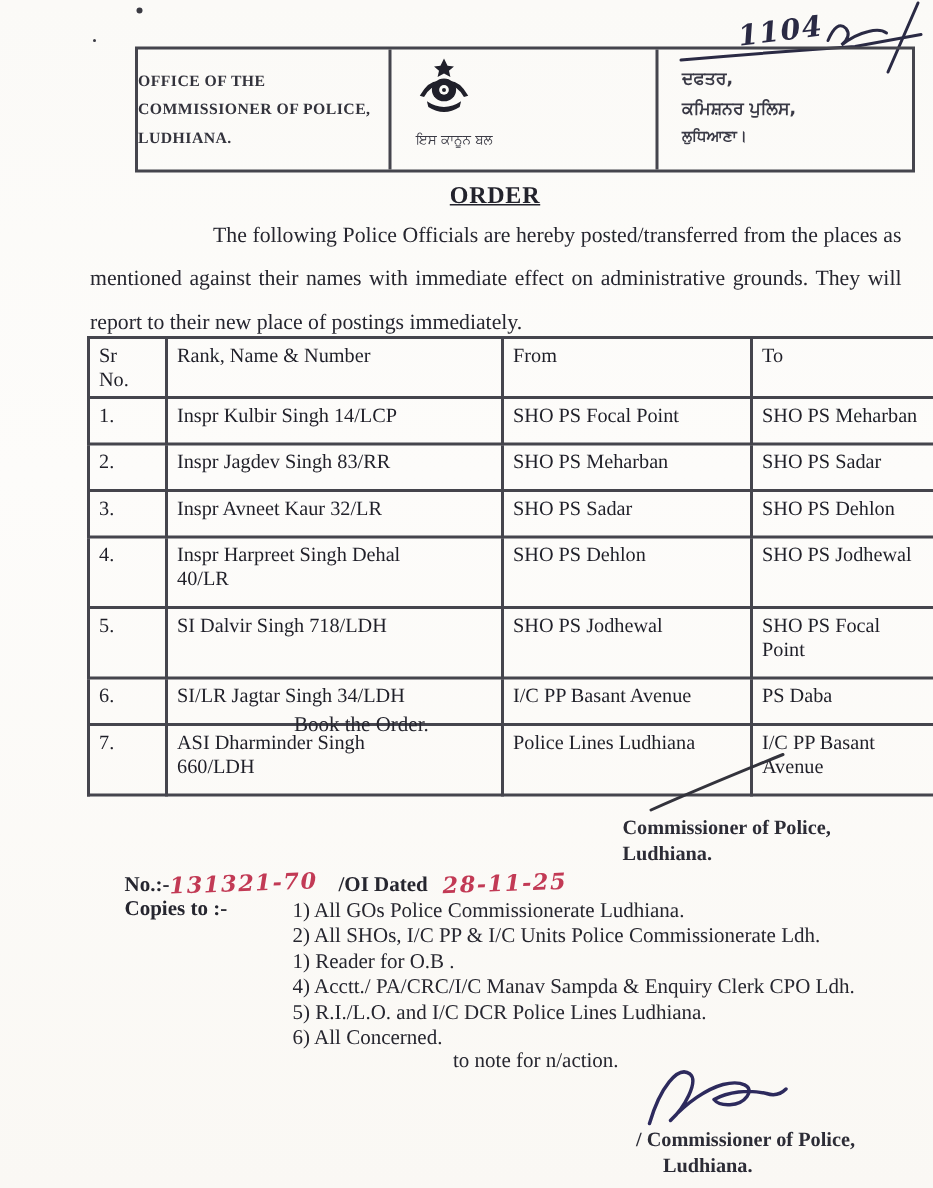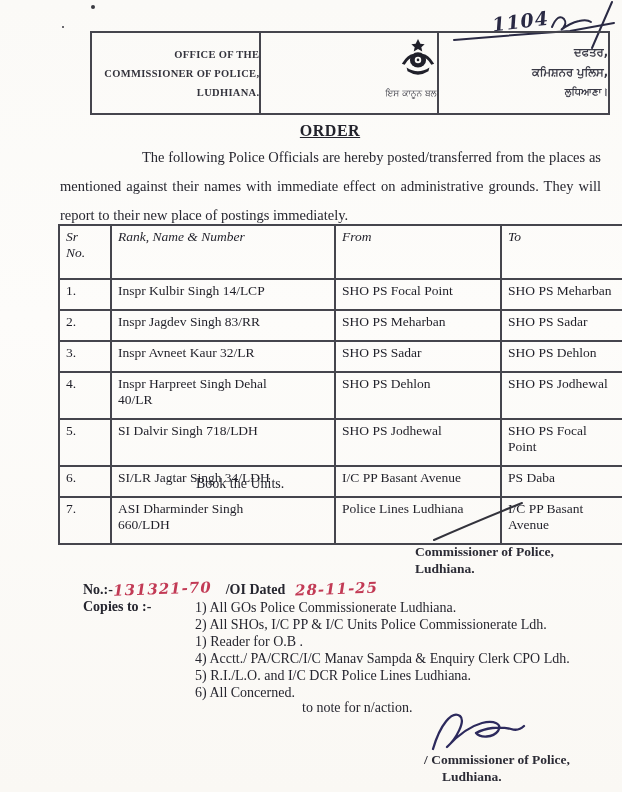--- a/index.html
+++ b/index.html
@@ -7,41 +7,41 @@
     position:relative;width:622px;height:792px;overflow:hidden;
     background:linear-gradient(180deg,#fbfaf7 0%,#fdfcfa 40%,#faf8f4 100%);
     font-family:"Liberation Serif",serif;color:#23232c;
   }
   .abs{position:absolute;}
   .speck{position:absolute;background:#3a3a42;border-radius:50%;}
 
   
   .header-box{position:absolute;left:90px;top:31px;width:520px;height:84px;
     border:2px solid #45454d;display:flex;box-sizing:border-box;}
-  .hcell{box-sizing:border-box;text-align:right;}
-  .hcell+.hcell{border-left:2px solid #45454d;}
+  .hcell{box-sizing:border-box;text-align:left;}
+  .hcell+.hcell{border-left:2px solid #45454d;padding-left:16px;}
   .hcell-left{width:168px;padding-top:12px;font-size:10.5px;font-weight:bold;
     line-height:19px;letter-spacing:.3px;color:#33333c;}
   .hcell-mid{width:178px;padding-top:5px;}
   .hcell-mid .caption{font-size:9px;margin-top:4px;color:#3a3a44;font-family:"DejaVu Sans",sans-serif;}
   .hcell-right{width:172px;padding-top:9px;font-size:11.5px;line-height:20px;
     font-weight:bold;color:#3a3a46;font-family:"DejaVu Sans",sans-serif;}
 
   
   .order-title{position:absolute;left:60px;top:122px;width:540px;text-align:center;
     font-weight:bold;font-size:16px;text-decoration:underline;letter-spacing:.5px;}
   .order-body{position:absolute;left:60px;top:143px;width:541px;font-size:14.5px;
     line-height:29px;text-align:justify;text-indent:82px;color:#26262f;}
 
   
   table.ttable{position:absolute;left:58px;top:224px;width:508px;border-collapse:collapse;
     font-size:13.5px;color:#1f1f28;table-layout:fixed;}
   .ttable th,.ttable td{border:2px solid #45454d;padding:3px 6px 10px 6px;
     vertical-align:top;text-align:left;white-space:pre-line;font-weight:normal;line-height:16px;}
-  .ttable thead th{padding-bottom:17px;font-style:italic;}
+  .ttable thead th{padding-bottom:3px;}
   .col-sr{width:38px;} .col-name{width:210px;} .col-from{width:152px;} .col-to{width:108px;}
 
   .book-order{position:absolute;left:196px;top:476px;font-size:14px;color:#26262f;}
 
   .sig-top-text{position:absolute;left:415px;top:543px;font-size:13.5px;line-height:17px;
     font-weight:bold;color:#2c2c36;}
 
   
   .no-line{position:absolute;left:83px;top:580px;font-size:14px;font-weight:bold;color:#26262f;white-space:nowrap;}
   .hand-red{font-family:"DejaVu Serif",serif;font-style:italic;font-weight:bold;
@@ -154,21 +154,21 @@
       <tr>
         <td>7.</td>
         <td>ASI Dharminder Singh
 660/LDH</td>
         <td>Police Lines Ludhiana</td>
         <td>I/C PP Basant Avenue</td>
       </tr>
     </tbody>
   </table>
 
-  <div class="book-order">Book the Units.</div>
+  <div class="book-order">Book the Order.</div>
 
   <svg class="abs" style="left:428px;top:496px;" width="100" height="48" viewBox="0 0 100 48">
     <path d="M6 44 Q 42 28 94 7" stroke="#33333c" stroke-width="2" fill="none" stroke-linecap="round"></path>
   </svg>
   <div class="sig-top-text">
     <div>Commissioner of Police,</div>
     <div>Ludhiana.</div>
   </div>
 
   <div class="no-line">

